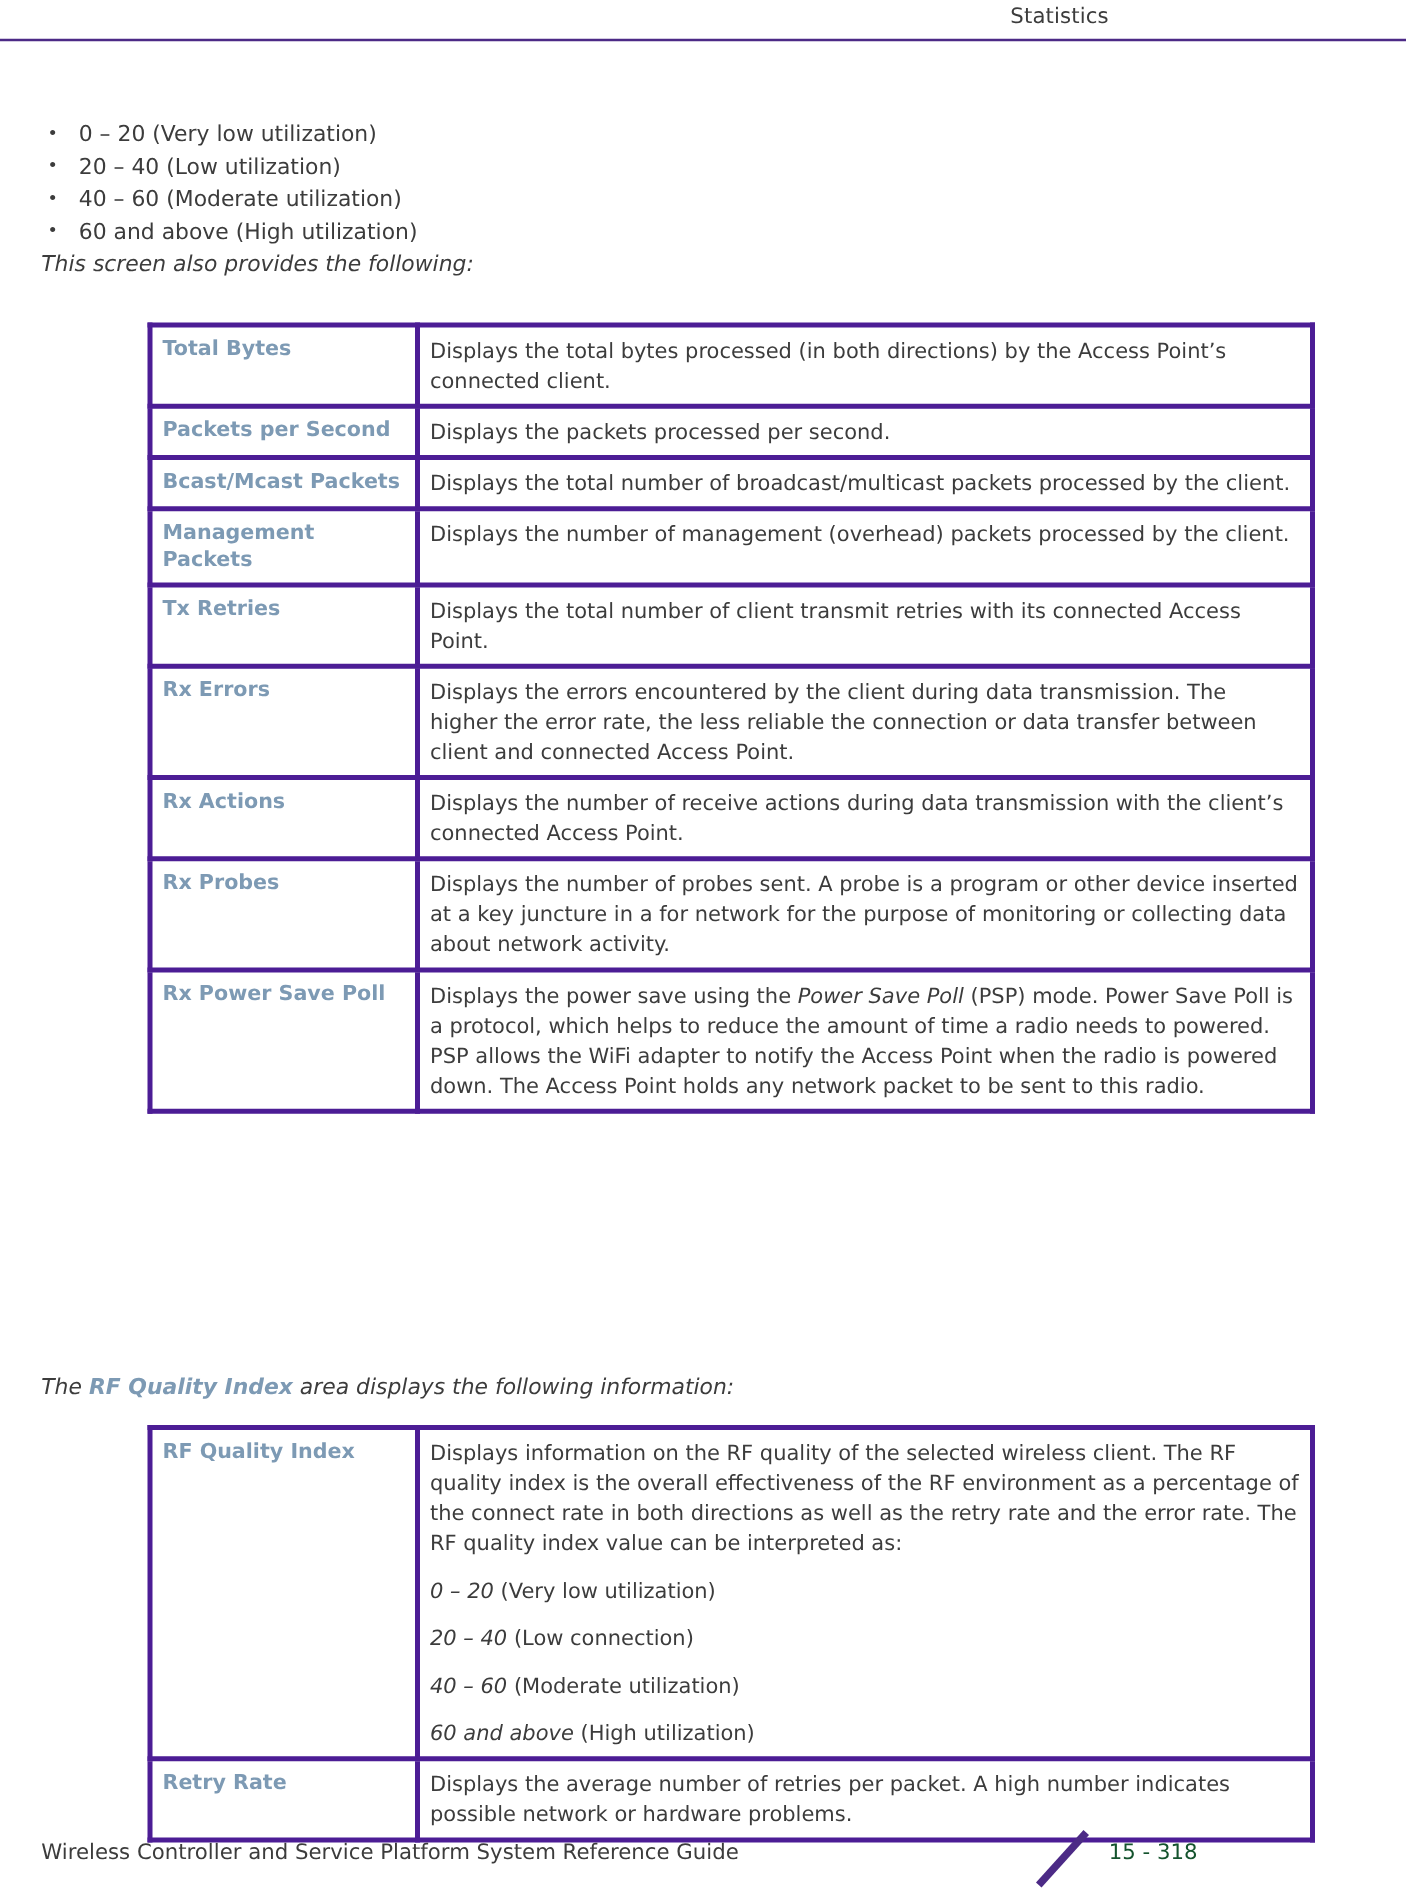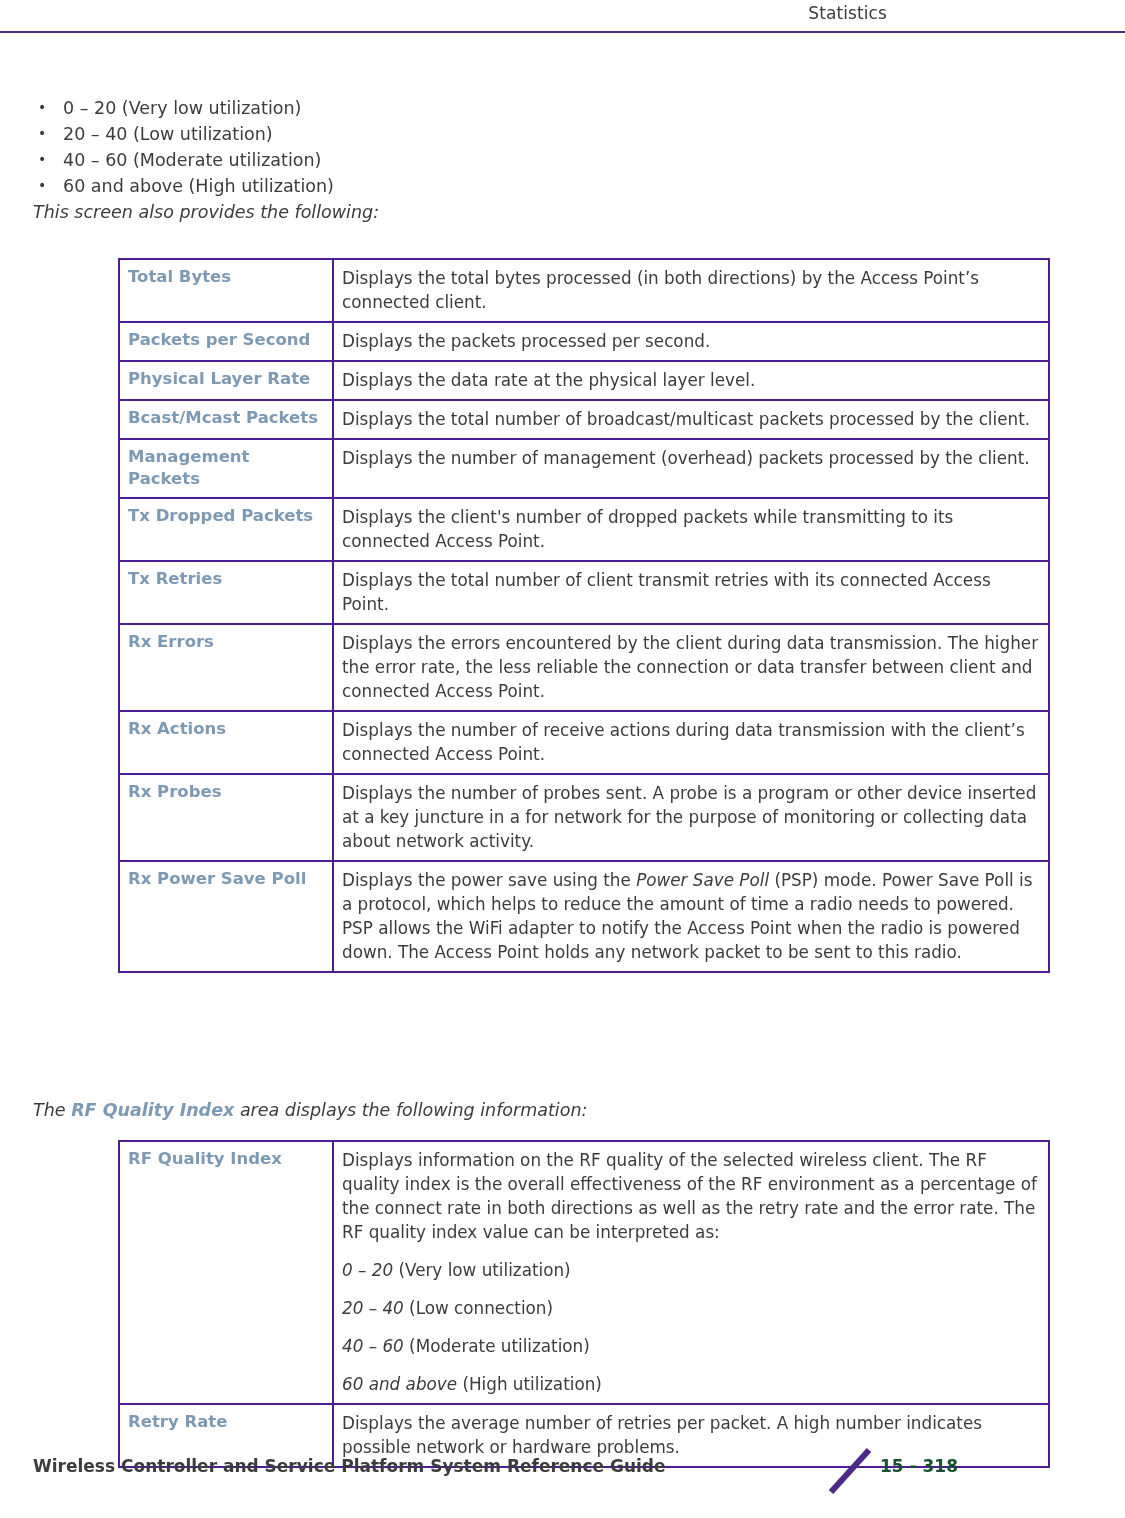--- a/index.html
+++ b/index.html
@@ -89,21 +89,21 @@
     border-collapse: collapse;
     table-layout: fixed;
     width: 930px;
     margin: 0;
     border: 1px solid #000000;
   }
   .ref-table col.c-label { width: 214px; }
   .ref-table col.c-desc  { width: 716px; }
 
   .ref-table td {
-    border: 2px solid #4c1d95;
+    border: 4px solid #4c1d95;
     vertical-align: top;
     padding: 6px 8px 7px 8px;
   }
   .ref-table td.label {
     color: #7d9ab4;
     font-weight: bold;
     font-size: 16.5px;
     line-height: 22px;
   }
   .ref-table td.desc {
@@ -135,24 +135,23 @@
   .table-block-2 {
     position: absolute;
     left: 118px;
     top: 1140px;
   }
 
   
   .page-footer {
     position: absolute;
     left: 0;
-    bottom: 16px;
+    bottom: 0;
     width: 991px;
     height: 70px;
-    font-weight: bold;
   }
   .footer-text {
     position: absolute;
     left: 33px;
     top: 24px;
     font-size: 17px;
     color: #3c3c3c;
     white-space: nowrap;
   }
   .footer-page {
@@ -198,34 +197,26 @@
     <tbody>
       <tr>
         <td class="label">Total Bytes</td>
         <td class="desc">Displays the total bytes processed (in both directions) by the Access Point’s connected client.</td>
       </tr>
       <tr>
         <td class="label">Packets per Second</td>
         <td class="desc">Displays the packets processed per second.</td>
       </tr>
       <tr>
-        <td class="label">Physical Layer Rate</td>
-        <td class="desc">Displays the data rate at the physical layer level.</td>
-      </tr>
-      <tr>
         <td class="label">Bcast/Mcast Packets</td>
         <td class="desc">Displays the total number of broadcast/multicast packets processed by the client.</td>
       </tr>
       <tr>
         <td class="label">Management Packets</td>
         <td class="desc">Displays the number of management (overhead) packets processed by the client.</td>
-      </tr>
-      <tr>
-        <td class="label">Tx Dropped Packets</td>
-        <td class="desc">Displays the client's number of dropped packets while transmitting to its connected Access Point.</td>
       </tr>
       <tr>
         <td class="label">Tx Retries</td>
         <td class="desc">Displays the total number of client transmit retries with its connected Access Point.</td>
       </tr>
       <tr>
         <td class="label">Rx Errors</td>
         <td class="desc">Displays the errors encountered by the client during data transmission. The higher the error rate, the less reliable the connection or data transfer between client and connected Access Point.</td>
       </tr>
       <tr>

